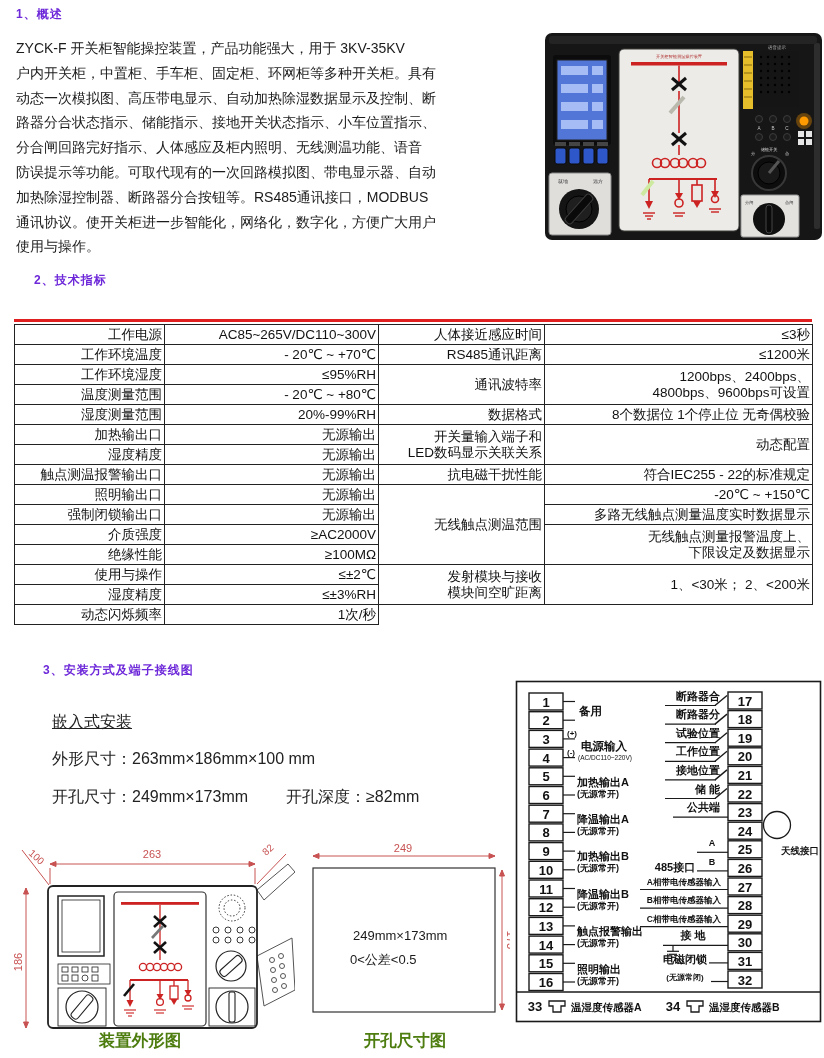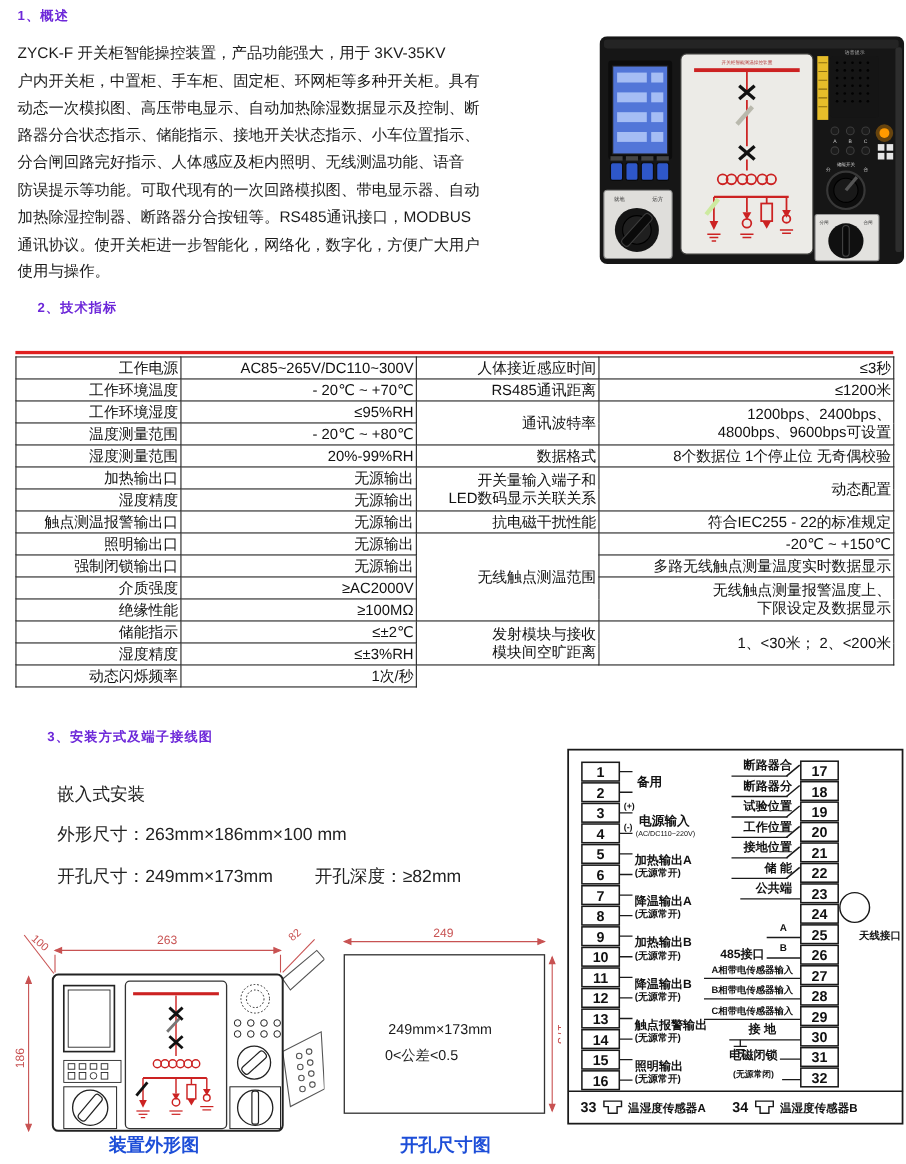--- a/index.html
+++ b/index.html
@@ -10,21 +10,21 @@
   #overview{left:16px;top:36px;width:532px;font-size:14px;line-height:24.8px;
             color:#1b1b1b;white-space:pre-line;font-weight:500;}
   #red-rule{left:14px;top:319px;width:798px;height:3px;background:#e02020;}
   #specs-table{left:14px;top:324px;}
   table{border-collapse:collapse;table-layout:fixed;width:798px;}
   td{border:1.6px solid #222;text-align:right;vertical-align:middle;
      font-size:13.5px;line-height:1.18;padding:0 2px;white-space:pre-line;
      color:#111;font-weight:500;height:19px;}
   td.empty{border:none;}
   .install-line{font-size:16px;color:#222;font-weight:500;}
-  .caption{font-size:16.5px;font-weight:bold;color:#1d4ed8;text-align:center;}
+  .caption{font-size:16.5px;font-weight:bold;color:#4d7c0f;text-align:center;}
   svg text{font-family:"Liberation Sans","DejaVu Sans",sans-serif;}
 </style>
 </head>
 <body>
 
 <div class="abs h-red" style="left:16px;top:6px;">1、概述</div>
 <div class="abs" id="overview">ZYCK-F 开关柜智能操控装置，产品功能强大，用于 3KV-35KV
 户内开关柜，中置柜、手车柜、固定柜、环网柜等多种开关柜。具有
 动态一次模拟图、高压带电显示、自动加热除湿数据显示及控制、断
 路器分合状态指示、储能指示、接地开关状态指示、小车位置指示、
@@ -270,41 +270,41 @@
           <td>介质强度</td>
           <td>≥AC2000V</td>
           <td rowspan="2">无线触点测量报警温度上、
 下限设定及数据显示</td>
         </tr>
         <tr>
           <td>绝缘性能</td>
           <td>≥100MΩ</td>
         </tr>
         <tr>
-          <td>储能指示</td>
+          <td>使用与操作</td>
           <td>≤±2℃</td>
           <td rowspan="2">发射模块与接收
 模块间空旷距离</td>
           <td rowspan="2">1、&lt;30米；  2、&lt;200米</td>
         </tr>
         <tr>
           <td>湿度精度</td>
           <td>≤±3%RH</td>
         </tr>
         <tr>
           <td>动态闪烁频率</td>
           <td>1次/秒</td>
           <td colspan="2" class="empty"></td>
         </tr>
       </tbody>
   </table>
 </div>
 
 <div class="abs h-red" style="left:43px;top:662px;">3、安装方式及端子接线图</div>
-<div class="abs install-line" style="left:52px;top:712px;">嵌入式安装</div>
+<div class="abs install-line" style="left:52px;top:712px;text-decoration:underline;">嵌入式安装</div>
 <div class="abs install-line" style="left:52px;top:749px;">外形尺寸：263mm×186mm×100 mm</div>
 <div class="abs install-line" style="left:52px;top:787px;">
   <span>开孔尺寸：249mm×173mm</span><span style="display:inline-block;width:38px;"></span><span>开孔深度：≥82mm</span>
 </div>
 
 <svg class="abs" style="left:10px;top:838px;" width="285" height="192" viewBox="0 0 285 192">
   <g stroke="#c85252" stroke-width="1" fill="none">
     <line x1="40" y1="26" x2="245" y2="26"></line>
     <path d="M40,26 l6,-2.5 l0,5 z M245,26 l-6,-2.5 l0,5 z" fill="#c85252"></path>
     <line x1="40" y1="30" x2="40" y2="46"></line>

